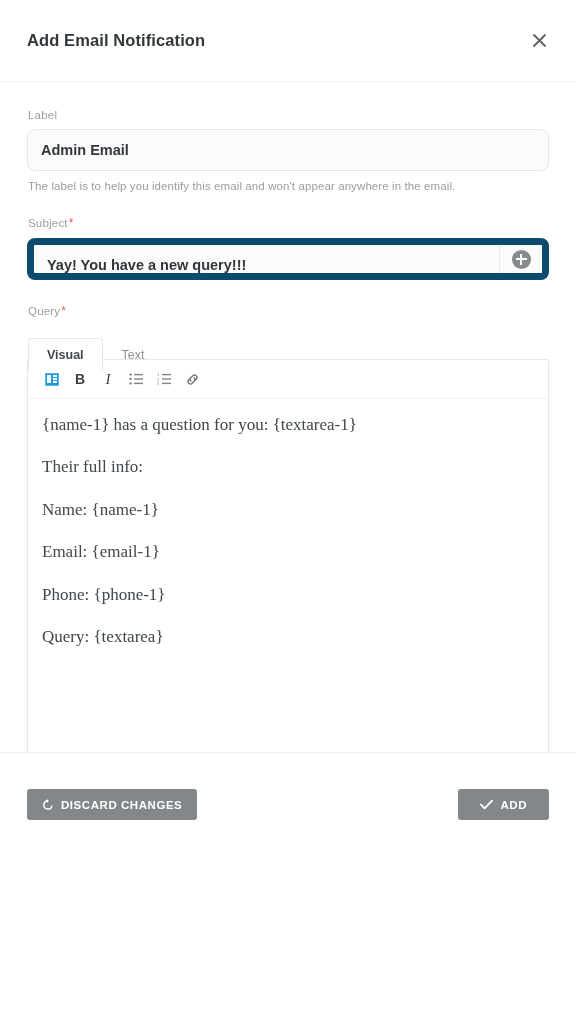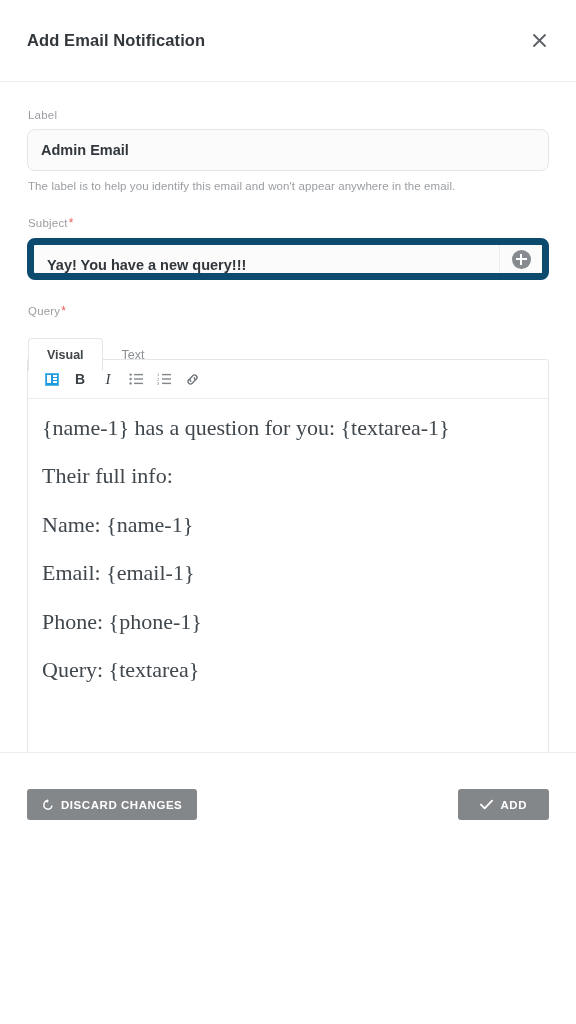--- a/index.html
+++ b/index.html
@@ -275,21 +275,21 @@
   .editor-content {
     height: 455px;
     padding: 16px 14px 14px 14px;
     box-sizing: border-box;
     position: relative;
     overflow: hidden;
   }
   .editor-content p {
     margin: 0 0 22px 0;
     font-family: "Liberation Serif", serif;
-    font-size: 22px;
+    font-size: 17px;
     color: #40474d;
     line-height: 1.2;
   }
   .resize-grip {
     position: absolute;
     right: 3px;
     bottom: 3px;
     width: 12px;
     height: 12px;
     pointer-events: auto;

